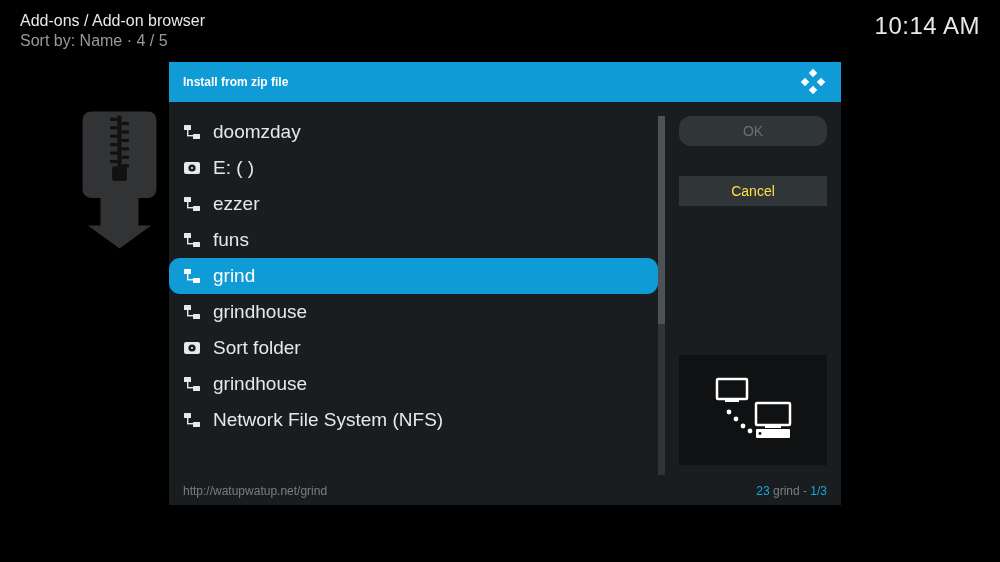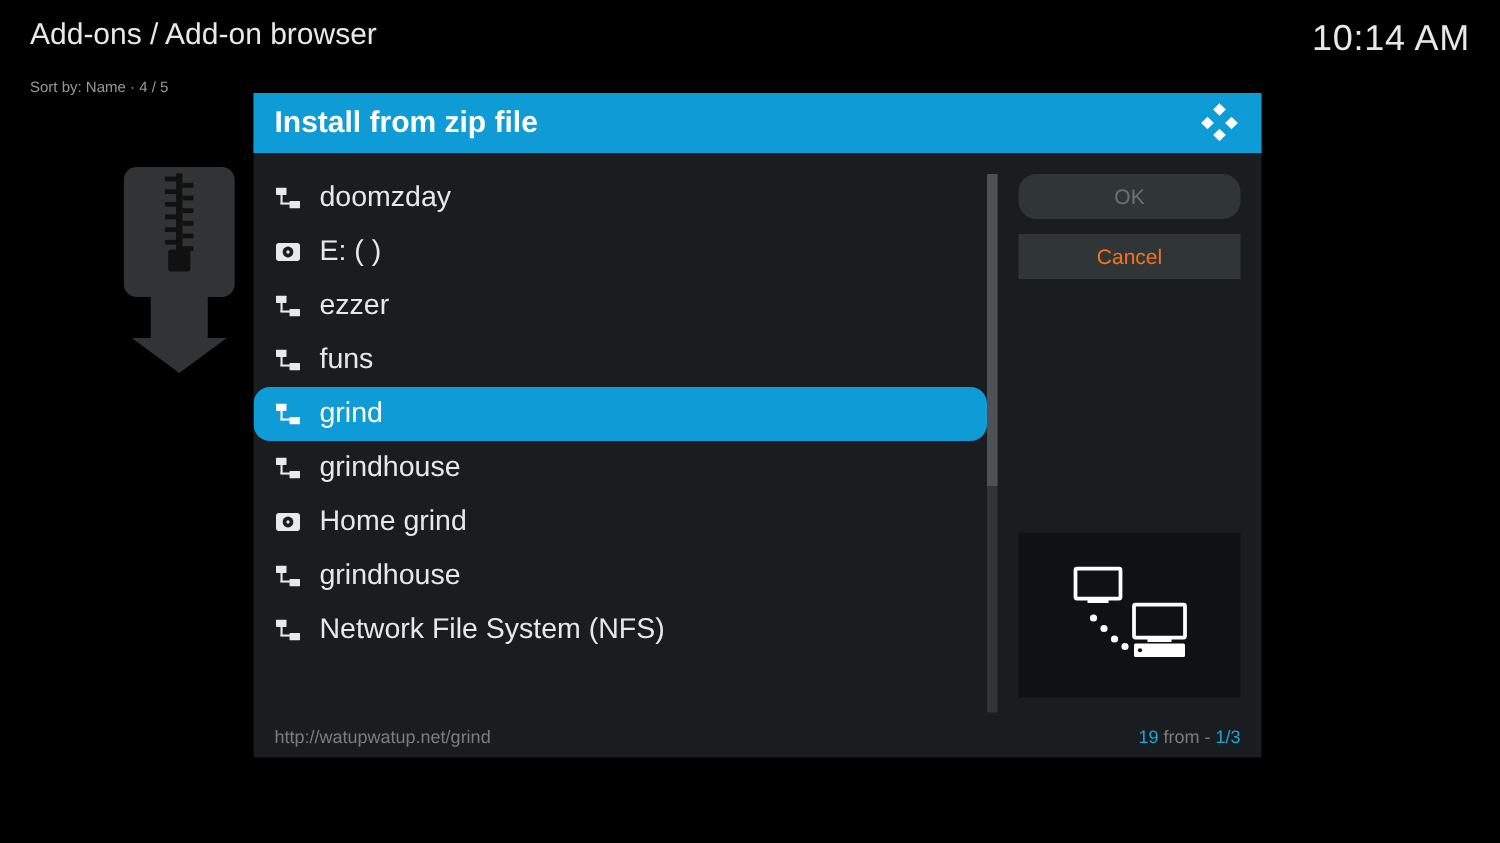--- a/index.html
+++ b/index.html
@@ -13,28 +13,28 @@
       position: relative;
     }
     .header {
       padding: 12px 20px 6px 20px;
       display: flex;
       justify-content: space-between;
       align-items: flex-start;
     }
     .header-left { }
     .breadcrumb {
-      font-size: 20px;
+      font-size: 16px;
       color: #e8e8e8;
       font-weight: 400;
     }
     .sub-line {
-      font-size: 10px;
+      font-size: 16px;
       color: #999;
-      margin-top: 18px;
+      margin-top: 2px;
     }
     .clock {
       font-size: 24px;
       color: #e8e8e8;
       font-weight: 300;
       letter-spacing: 0.5px;
     }
     .bg-icon {
       position: absolute;
       left: 72px;
@@ -56,21 +56,21 @@
     }
     .dialog-title-bar {
       height: 40px;
       background: #0e9bd6;
       display: flex;
       align-items: center;
       justify-content: space-between;
       padding: 0 14px;
     }
     .dialog-title {
-      font-size: 20px;
+      font-size: 12px;
       font-weight: bold;
       color: #fff;
     }
     .kodi-logo { width: 28px; height: 28px; }
     .dialog-body {
       flex: 1;
       display: flex;
       min-height: 0;
     }
     .file-pane {
@@ -132,21 +132,21 @@
     .btn {
       height: 30px;
       background: #303538;
       display: flex;
       align-items: center;
       justify-content: center;
       font-size: 14px;
       cursor: pointer;
     }
     .btn.disabled { color: #6b7073; border-radius: 12px; }
-    .btn.active { color: #f97316; }
+    .btn.active { color: #fde047; margin-top: 20px; }
     .thumb-area {
       margin-top: auto;
       align-self: flex-end;
       width: 148px;
       height: 110px;
       background: #0f1112;
       display: flex;
       align-items: center;
       justify-content: center;
     }
@@ -299,21 +299,21 @@
             <span>grindhouse</span>
           </div>
           <div class="file-item">
             <span class="file-icon">
               <svg viewBox="0 0 18 14">
                 <rect x="1" y="1" width="16" height="12" rx="2" fill="currentColor"></rect>
                 <circle cx="9" cy="7" r="3.6" fill="#1a1d1f"></circle>
                 <circle cx="9" cy="7" r="1.1" fill="currentColor"></circle>
               </svg>
             </span>
-            <span>Home grind</span>
+            <span>Sort folder</span>
           </div>
           <div class="file-item">
             <span class="file-icon">
               <svg viewBox="0 0 18 14">
                 <g fill="currentColor">
                   <rect x="1" y="0" width="7" height="5" rx="0.5"></rect>
                   <rect x="10" y="9" width="7" height="5" rx="0.5"></rect>
                   <rect x="4" y="5" width="1.4" height="6"></rect>
                   <rect x="4" y="10" width="6.5" height="1.4"></rect>
                 </g>
@@ -357,18 +357,18 @@
             <circle cx="40" cy="54" r="2.4"></circle>
           </g>
         </svg>
       </div>
     </div>
   </div>
 
   <div class="dialog-footer">
     <span class="path-text">http://watupwatup.net/grind</span>
     <span class="item-count">
-      <span class="cyan">19</span><span> from - </span><span class="cyan">1/3</span>
+      <span class="cyan">23</span><span> grind - </span><span class="cyan">1/3</span>
     </span>
   </div>
 </div>
 
 <div class="bottom-shadow"></div>
 
 </body></html>

